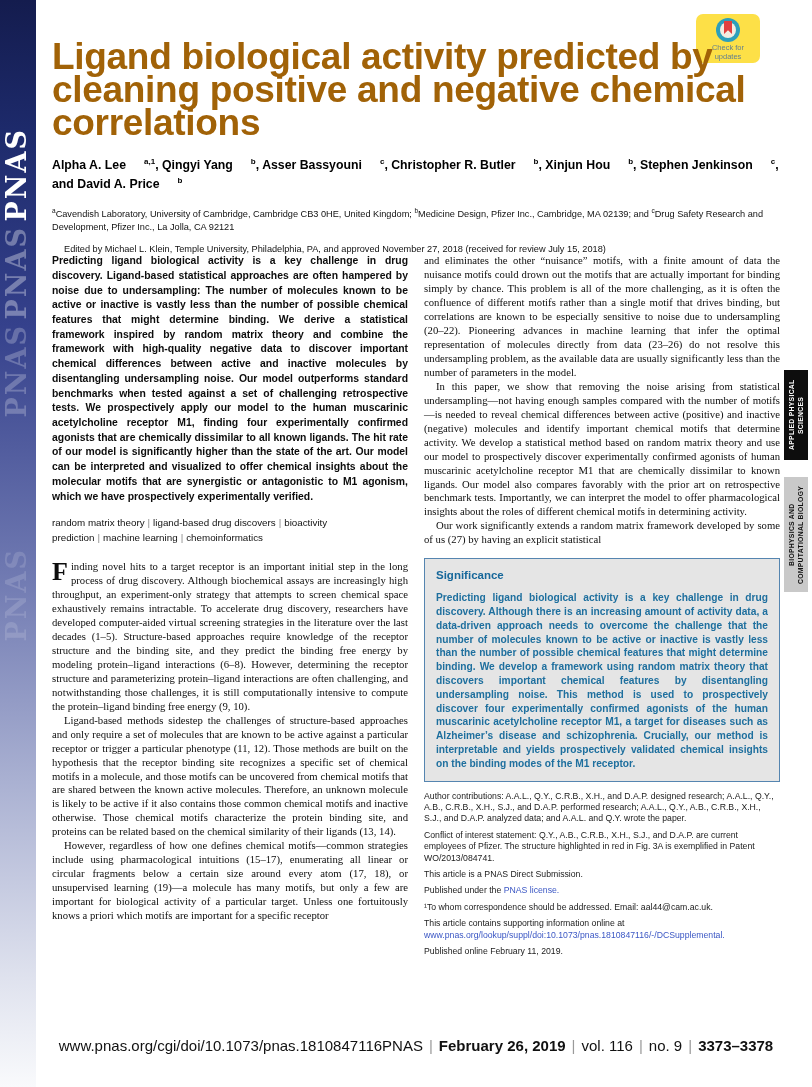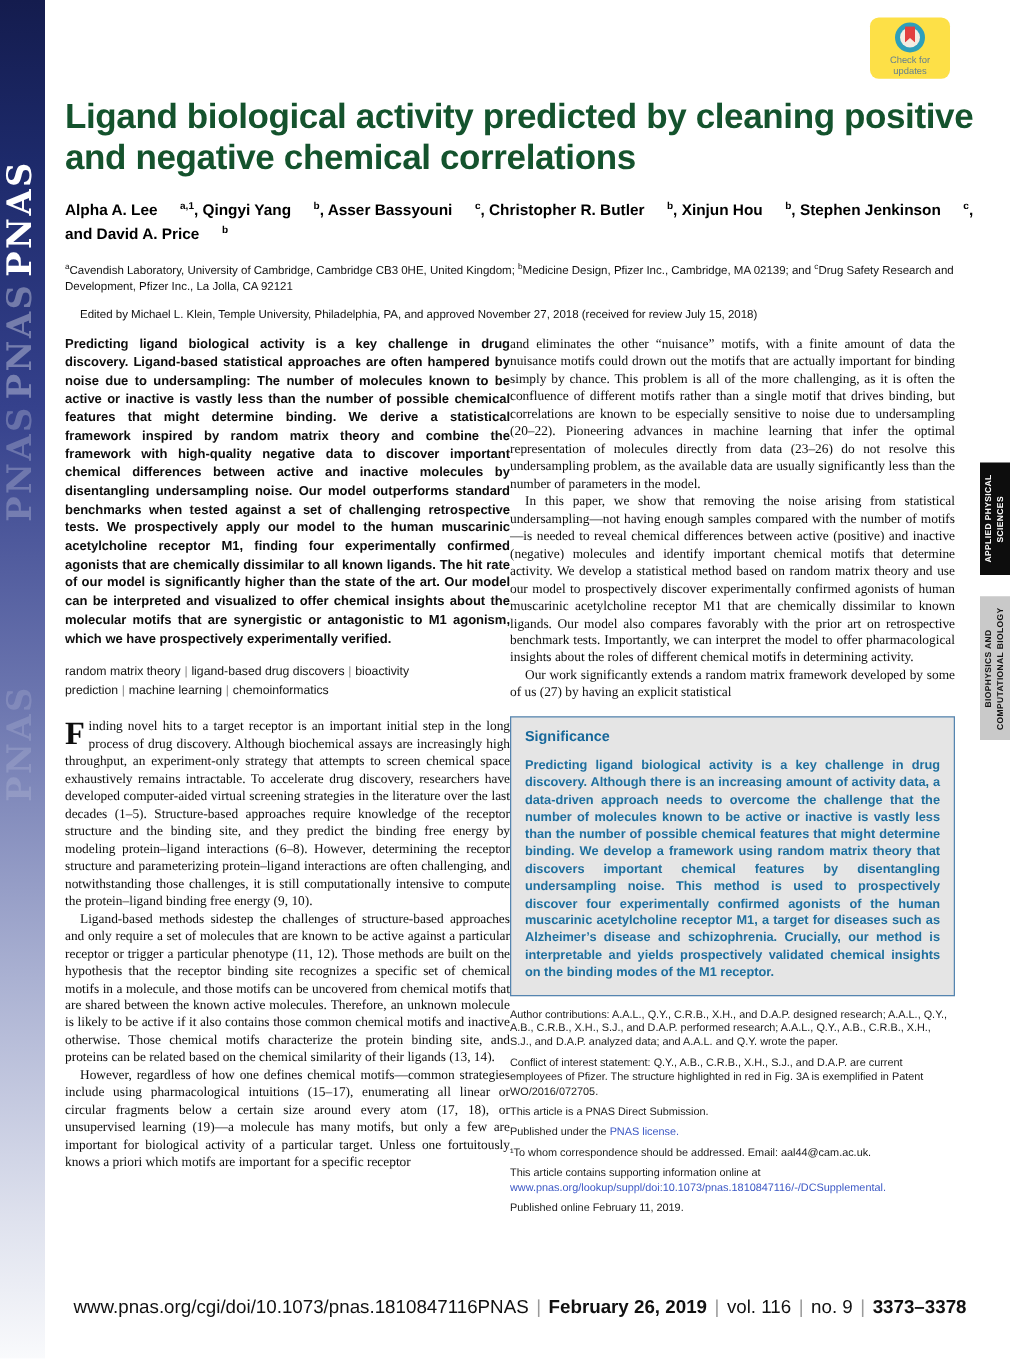--- a/index.html
+++ b/index.html
@@ -23,29 +23,29 @@
 
   
   .tab{position:absolute;right:4px;width:24px;writing-mode:vertical-rl;transform:rotate(180deg);
        display:flex;align-items:center;justify-content:center;text-align:center;
        font-weight:bold;font-size:6.8px;line-height:9.5px;letter-spacing:0.3px;text-transform:uppercase;}
   .tab1{top:370px;height:90px;background:#0d0d0d;color:#ffffff;}
   .tab2{top:477px;height:115px;background:#c9c9c9;color:#101010;}
 
   
   .content{position:absolute;left:52px;top:0;width:728px;}
-  .title{margin-top:76px;font-size:28px;line-height:33px;font-weight:bold;letter-spacing:-0.3px;color:#14532d;}
+  .title{margin-top:40px;font-size:37px;line-height:33px;font-weight:bold;letter-spacing:-0.3px;color:#a16207;}
   .authors{margin-top:15px;font-size:12.3px;line-height:16px;font-weight:bold;color:#000;}
   .authors sup{font-size:8px;font-weight:bold;margin-left:18px;}
   .affil{margin-top:13px;font-size:9.2px;line-height:12.5px;color:#111;}
   .affil sup{font-size:6.5px;}
   .edited{margin-top:11px;font-size:9.2px;color:#111;margin-left:12px;}
 
   
-  .cols{display:flex;margin-top:13px;}
+  .cols{display:flex;gap:16px;}
   .col{width:356px;}
   .abstract{font-size:10.4px;line-height:14.7px;font-weight:bold;text-align:justify;color:#0d0d0d;}
   .keywords{margin-top:11px;font-size:9.8px;line-height:15px;color:#111;}
   .kw-sep{color:#8a8a8a;padding:0 3px;}
   .body-text{font-family:"Liberation Serif",serif;font-size:10.7px;line-height:13.95px;text-align:justify;color:#0d0d0d;}
   .first-body{margin-top:15px;}
   .para{margin:0;}
   .para.indent{text-indent:12px;}
   .dropcap{float:left;font-size:26px;line-height:24px;font-weight:bold;padding-right:3px;font-family:"Liberation Serif",serif;}
 
@@ -129,21 +129,21 @@
           <p class="para indent">Our work significantly extends a random matrix framework developed by some of us (27) by having an explicit statistical</p>
         </div>
 
         <div class="sigbox">
           <div class="sig-title">Significance</div>
           <div class="sig-body">Predicting ligand biological activity is a key challenge in drug discovery. Although there is an increasing amount of activity data, a data-driven approach needs to overcome the challenge that the number of molecules known to be active or inactive is vastly less than the number of possible chemical features that might determine binding. We develop a framework using random matrix theory that discovers important chemical features by disentangling undersampling noise. This method is used to prospectively discover four experimentally confirmed agonists of the human muscarinic acetylcholine receptor M1, a target for diseases such as Alzheimer’s disease and schizophrenia. Crucially, our method is interpretable and yields prospectively validated chemical insights on the binding modes of the M1 receptor.</div>
         </div>
 
         <div class="footnotes">
           <div class="fn"><span>Author contributions: A.A.L., Q.Y., C.R.B., X.H., and D.A.P. designed research; A.A.L., Q.Y., A.B., C.R.B., X.H., S.J., and D.A.P. performed research; A.A.L., Q.Y., A.B., C.R.B., X.H., S.J., and D.A.P. analyzed data; and A.A.L. and Q.Y. wrote the paper.</span></div>
-          <div class="fn"><span>Conflict of interest statement: Q.Y., A.B., C.R.B., X.H., S.J., and D.A.P. are current employees of Pfizer. The structure highlighted in red in Fig. 3A is exemplified in Patent WO/2016/072705.</span></div>
+          <div class="fn"><span>Conflict of interest statement: Q.Y., A.B., C.R.B., X.H., S.J., and D.A.P. are current employees of Pfizer. The structure highlighted in red in Fig. 3A is exemplified in Patent WO/2013/084741.</span></div>
           <div class="fn"><span>This article is a PNAS Direct Submission.</span></div>
           <div class="fn"><span>Published under the </span><a href="#">PNAS license.</a></div>
           <div class="fn"><span>¹To whom correspondence should be addressed. Email: aal44@cam.ac.uk.</span></div>
           <div class="fn"><span>This article contains supporting information online at </span><a href="#">www.pnas.org/lookup/suppl/doi:10.1073/pnas.1810847116/-/DCSupplemental.</a></div>
           <div class="fn"><span>Published online February 11, 2019.</span></div>
         </div>
       </div>
 
     </div>
   </div>

